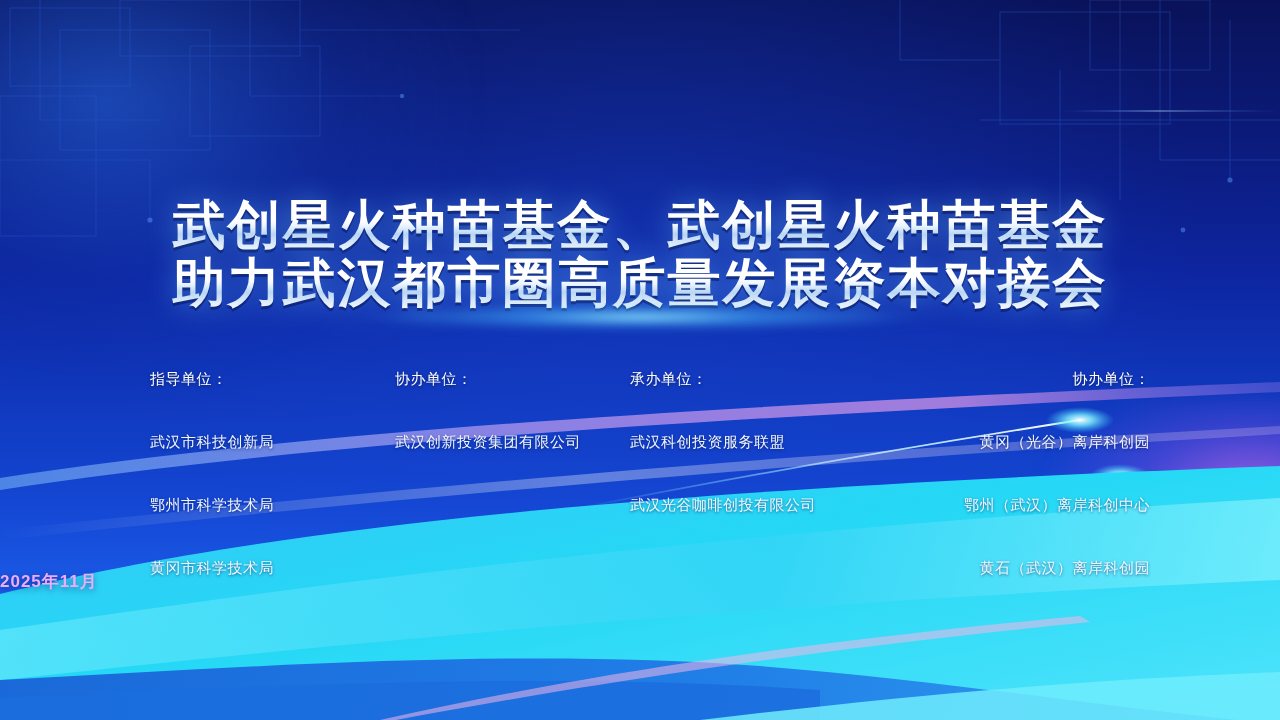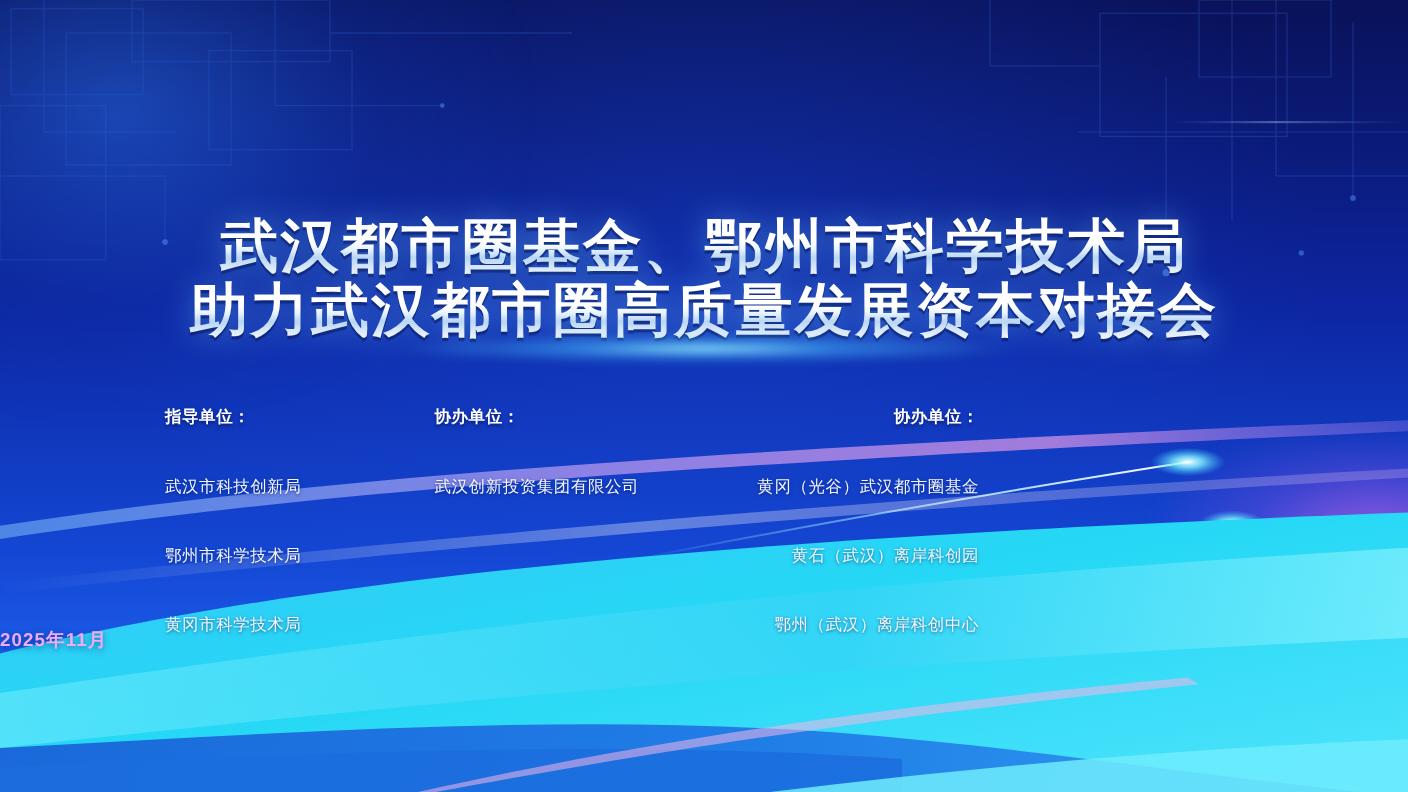--- a/index.html
+++ b/index.html
@@ -112,21 +112,21 @@
     display: flex;
     z-index: 12;
   }
   .org-col { flex: 0 0 auto; }
   .org-col.c0 { width: 245px; }
   .org-col.c1 { width: 235px; }
   .org-col.c2 { width: 260px; }
   .org-col.c3 { width: 260px; text-align: right; }
   .org-head {
     font-size: 15px;
-    font-weight: 700;
+    font-weight: 400;
     color: #ffffff;
     letter-spacing: .5px;
     margin-bottom: 16px;
     text-shadow: 0 1px 3px rgba(5,18,80,.7);
   }
   .org-item {
     font-size: 15px;
     font-weight: 400;
     color: #f2f7ff;
     letter-spacing: .5px;
@@ -276,44 +276,49 @@
       <path d="M0 300 C 260 286, 520 268, 760 286 C 960 302, 1120 330, 1280 344 L1280 340 L0 340 Z" fill="url(#wC)" opacity=".95"></path>
       <path d="M0 318 C 300 304, 560 292, 820 310 L820 340 L0 340 Z" fill="#1c6ede" opacity=".9"></path>
 
       <path d="M380 340 C 560 300, 760 266, 1080 236 L1090 242 C 770 274, 570 308, 396 340 Z" fill="#f2b6e8" opacity=".55"></path>
 
       <path d="M700 340 C 900 316, 1080 300, 1280 292 L1280 340 Z" fill="#6fecfd" opacity=".85"></path>
     </svg>
   </div>
 
   <div class="title-block">
-    <span class="title-line">武汉都市圈基金、鄂州市科学技术局</span>
+    <span class="title-line">武创星火种苗基金、武创星火种苗基金</span>
     <span class="title-line">助力武汉都市圈高质量发展资本对接会</span>
     <div class="title-underglow"></div>
   </div>
 
   <div class="orgs">
 
     <div class="org-col c0">
       <div class="org-head">指导单位：</div>
       <div class="org-item">武汉市科技创新局</div>
       <div class="org-item">鄂州市科学技术局</div>
       <div class="org-item">黄冈市科学技术局</div>
     </div>
 
     <div class="org-col c1">
       <div class="org-head">协办单位：</div>
       <div class="org-item">武汉创新投资集团有限公司</div>
     </div>
 
+    <div class="org-col c2">
+      <div class="org-head">承办单位：</div>
+      <div class="org-item">武汉科创投资服务联盟</div>
+      <div class="org-item">武汉光谷咖啡创投有限公司</div>
+    </div>
 
     <div class="org-col c3">
       <div class="org-head">协办单位：</div>
-      <div class="org-item">黄冈（光谷）武汉都市圈基金</div>
+      <div class="org-item">黄冈（光谷）离岸科创园</div>
+      <div class="org-item">鄂州（武汉）离岸科创中心</div>
       <div class="org-item">黄石（武汉）离岸科创园</div>
-      <div class="org-item">鄂州（武汉）离岸科创中心</div>
     </div>
 
   </div>
 
   <div class="date">2025年11月</div>
 
 </div>
 
 </body></html>

